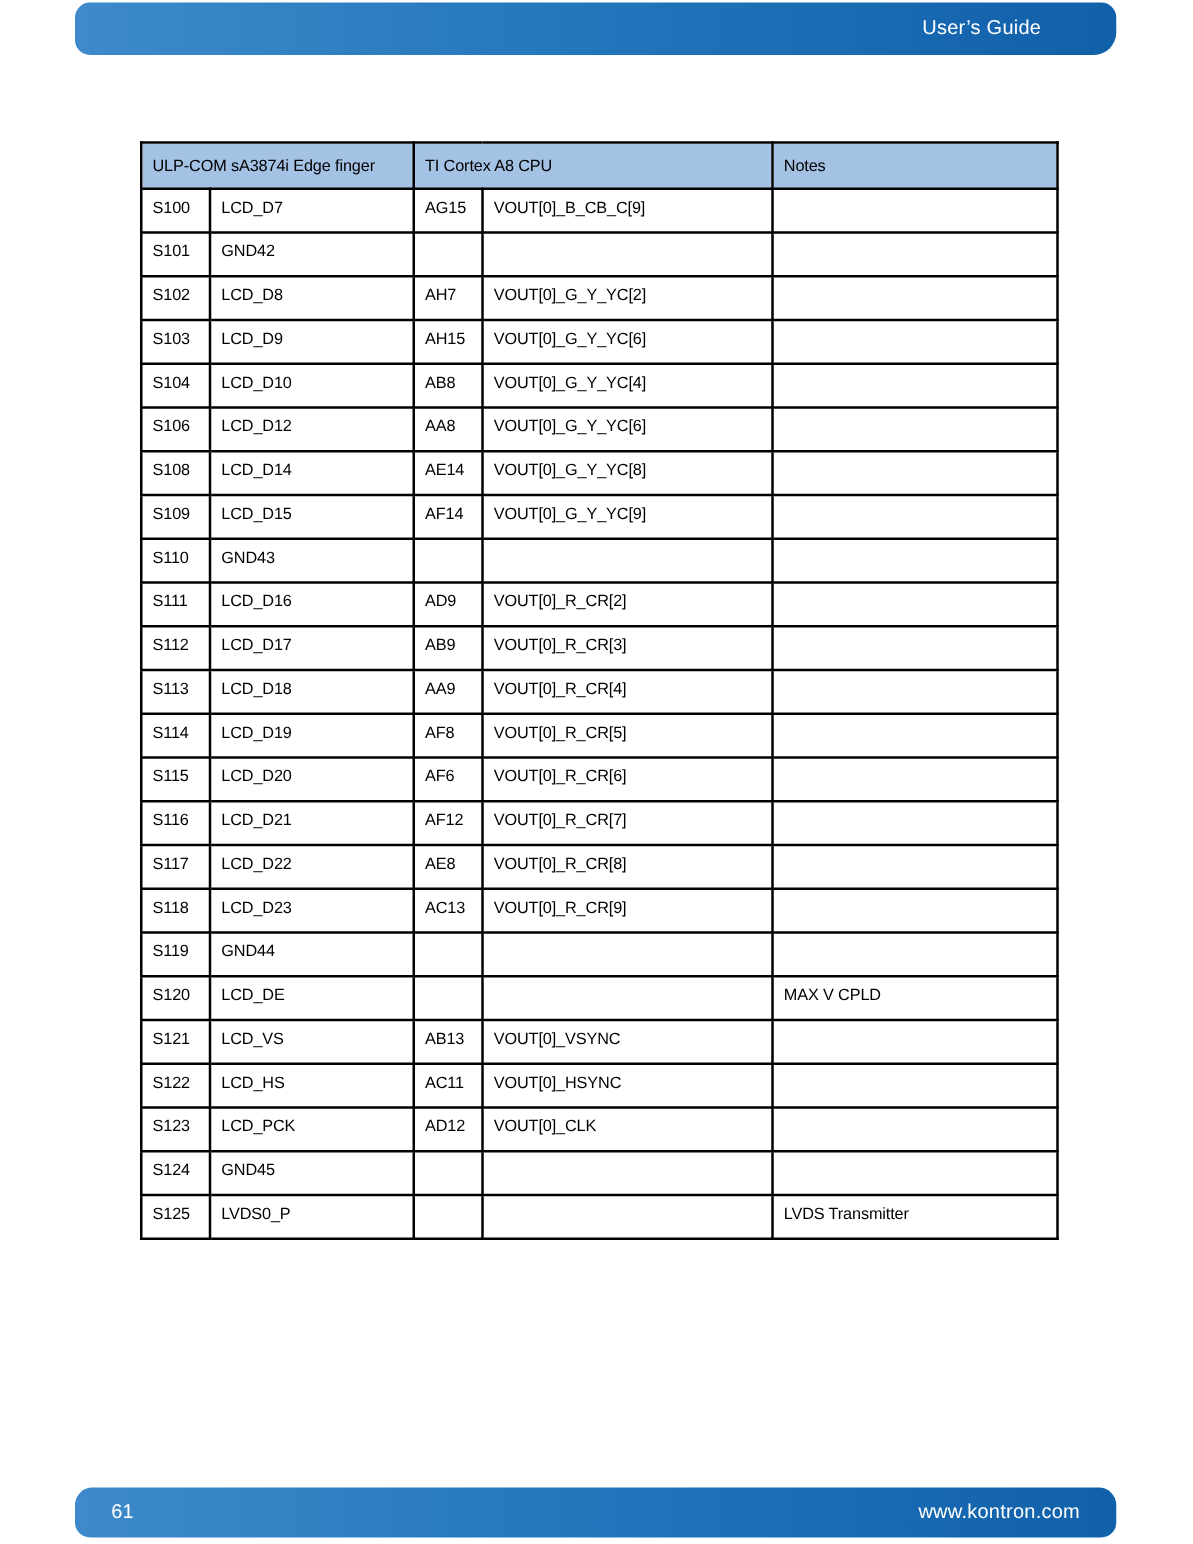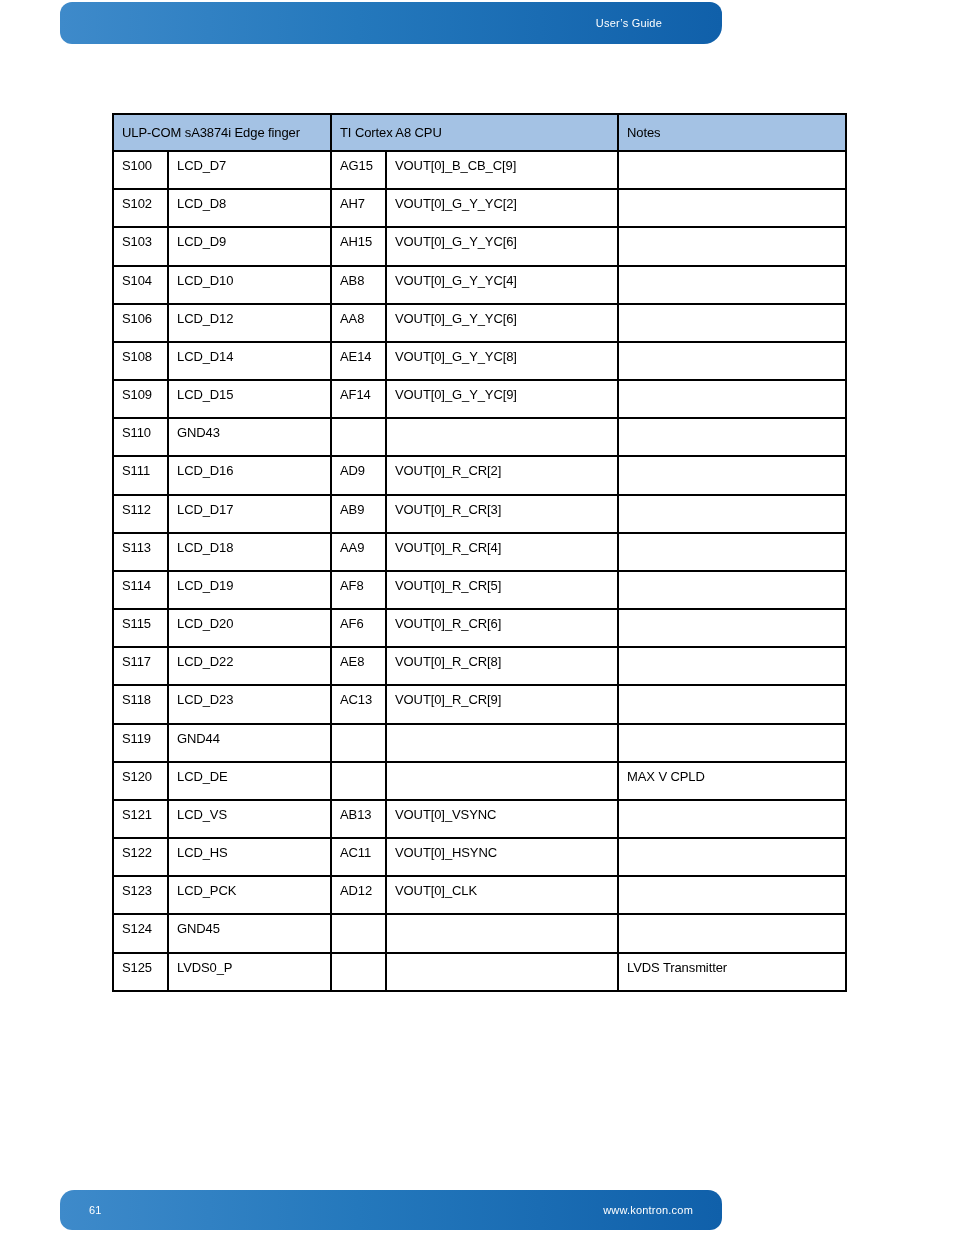--- a/index.html
+++ b/index.html
@@ -11,24 +11,24 @@
     background: #fff;
     font-family: "Liberation Sans", sans-serif;
     color: #000;
     overflow: hidden;
   }
 
   
   .brand-bar {
     position: absolute;
     left: 60px;
-    width: 662px;
+    width: 833px;
     background: linear-gradient(90deg, var(--bar-gradient-start, #3e8aca) 0%, var(--bar-gradient-mid, #2478bc) 45%, var(--bar-gradient-end, #1060aa) 100%);
     color: var(--bar-text, #ffffff);
-    font-size: 11px;
+    font-size: 16px;
     letter-spacing: 0.2px;
   }
   .top-bar {
     top: 2px;
     height: 42px;
     border-radius: 12px 12px 18px 12px;
     display: flex;
     align-items: center;
     justify-content: flex-end;
     padding-right: 60px;
@@ -103,20 +103,27 @@
       </thead>
       <tbody>
           <tr>
             <td>S100</td>
             <td>LCD_D7</td>
             <td>AG15</td>
             <td>VOUT[0]_B_CB_C[9]</td>
             <td></td>
           </tr>
           <tr>
+            <td>S101</td>
+            <td>GND42</td>
+            <td></td>
+            <td></td>
+            <td></td>
+          </tr>
+          <tr>
             <td>S102</td>
             <td>LCD_D8</td>
             <td>AH7</td>
             <td>VOUT[0]_G_Y_YC[2]</td>
             <td></td>
           </tr>
           <tr>
             <td>S103</td>
             <td>LCD_D9</td>
             <td>AH15</td>
@@ -187,20 +194,27 @@
             <td></td>
           </tr>
           <tr>
             <td>S115</td>
             <td>LCD_D20</td>
             <td>AF6</td>
             <td>VOUT[0]_R_CR[6]</td>
             <td></td>
           </tr>
           <tr>
+            <td>S116</td>
+            <td>LCD_D21</td>
+            <td>AF12</td>
+            <td>VOUT[0]_R_CR[7]</td>
+            <td></td>
+          </tr>
+          <tr>
             <td>S117</td>
             <td>LCD_D22</td>
             <td>AE8</td>
             <td>VOUT[0]_R_CR[8]</td>
             <td></td>
           </tr>
           <tr>
             <td>S118</td>
             <td>LCD_D23</td>
             <td>AC13</td>

